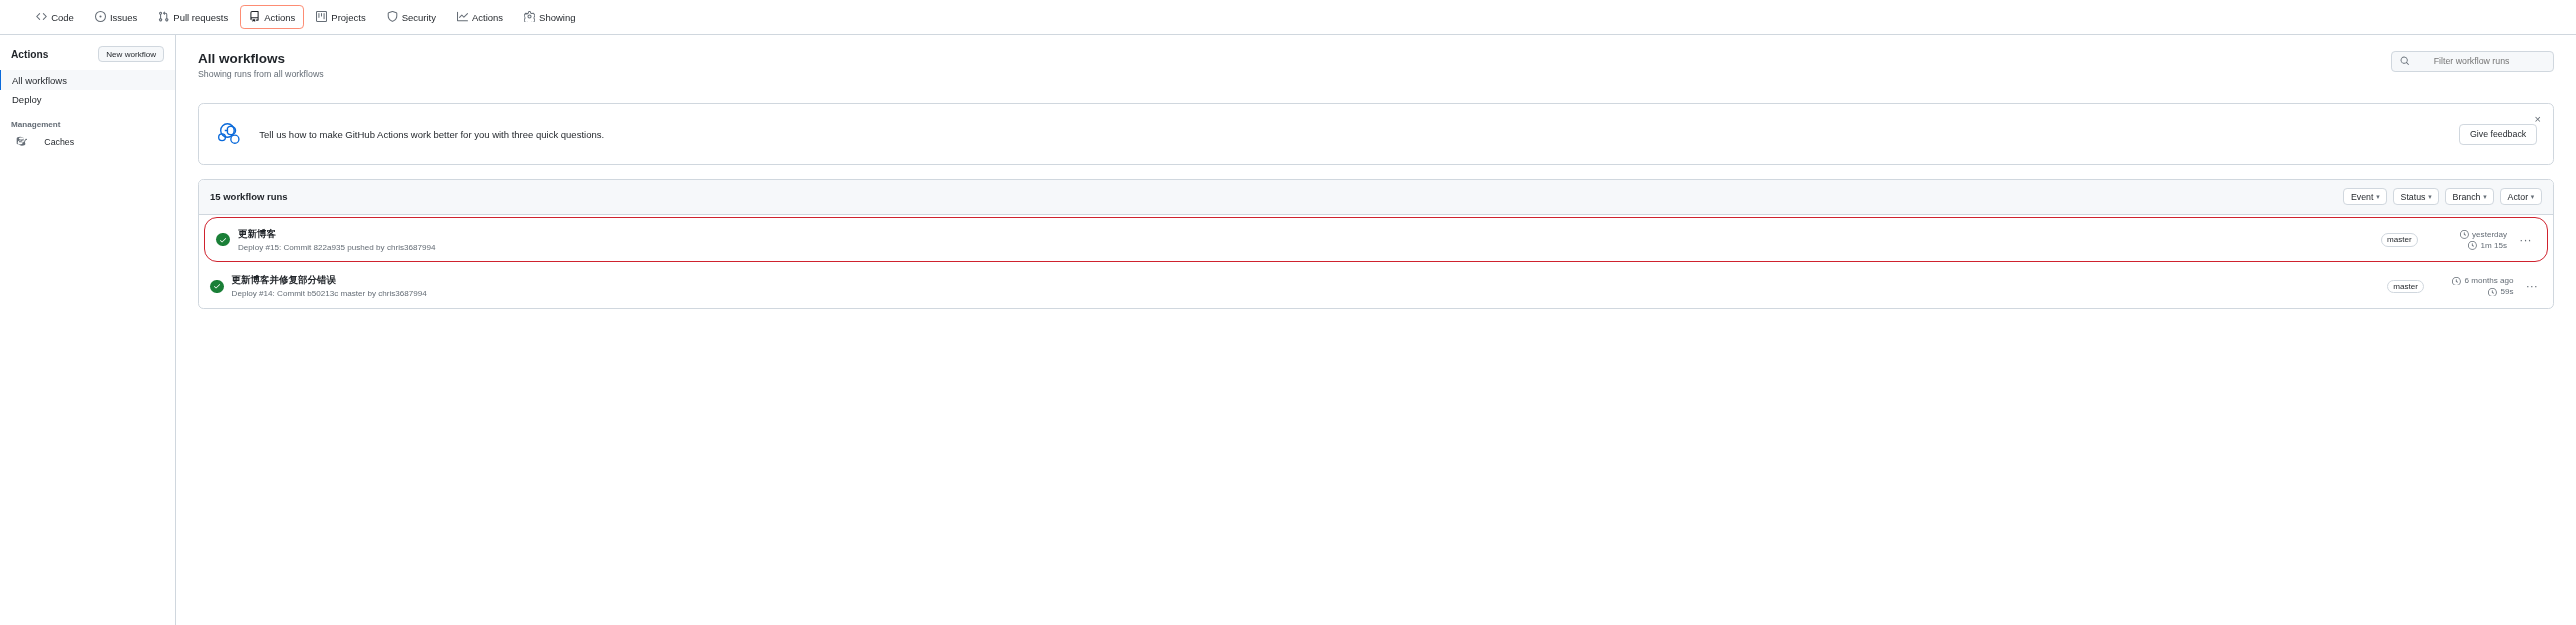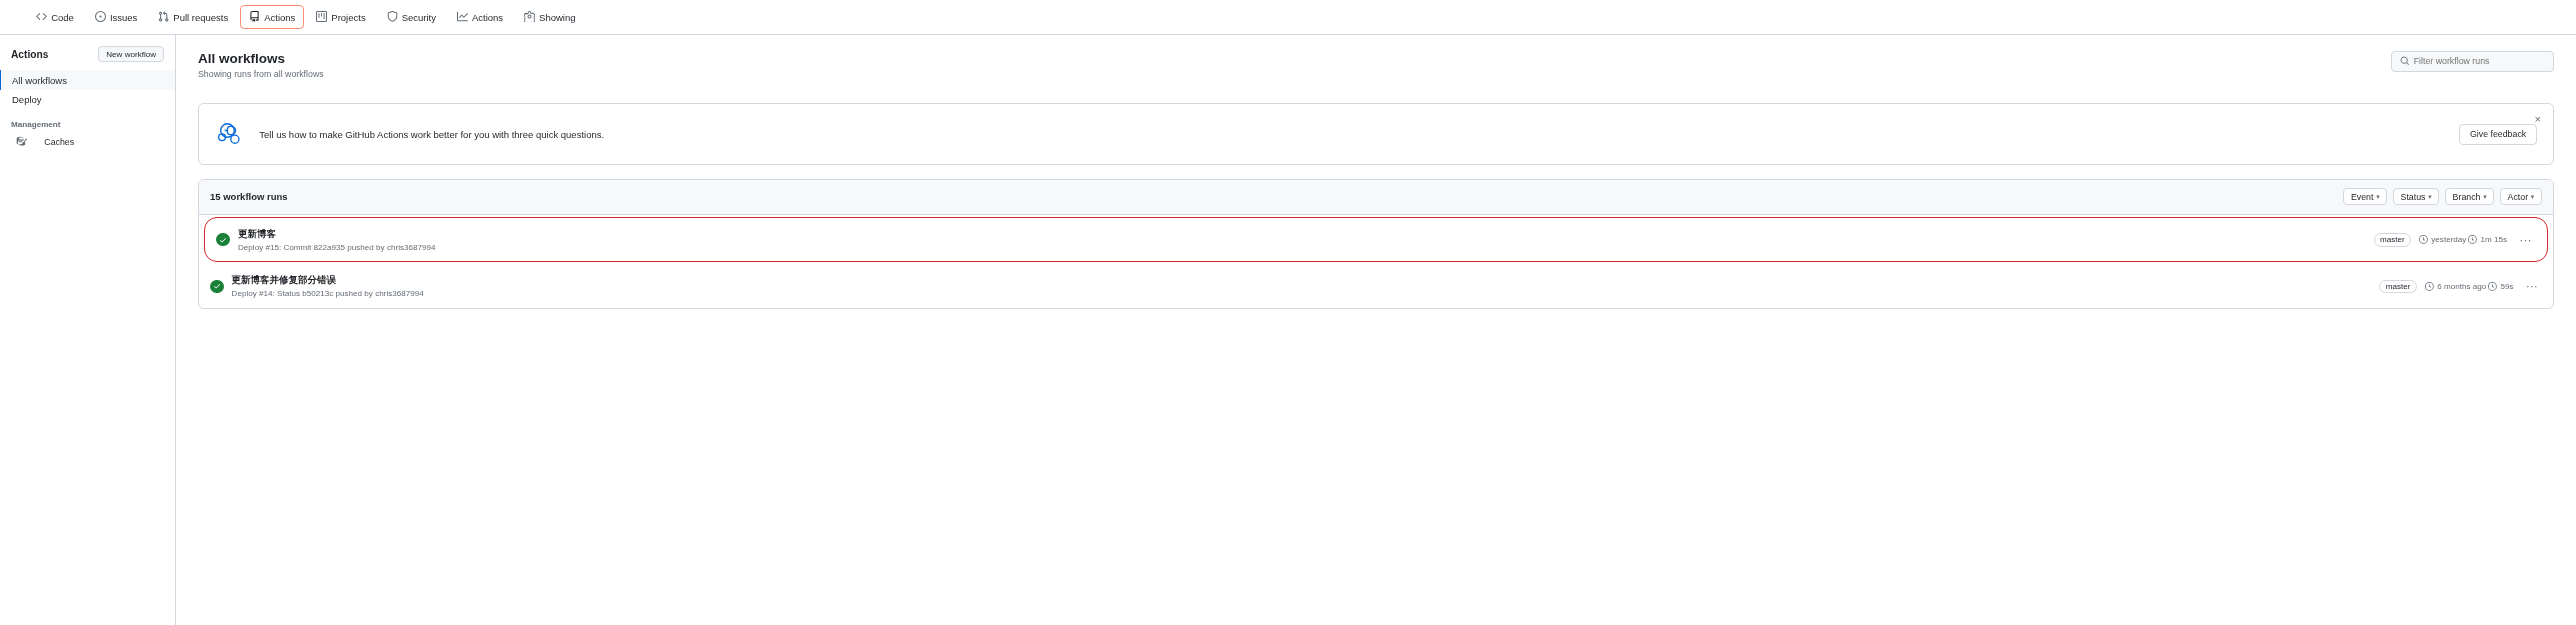--- a/index.html
+++ b/index.html
@@ -136,20 +136,21 @@
       background: #f6f8fa;
       width: 163px;
     }
     .search-box input {
       border: none;
       background: transparent;
       outline: none;
       font-size: 8.8px;
       color: #656d76;
       width: 100%;
+      margin-left: 20px;
     }
     .search-icon { color: #656d76; font-size: 8.8px; }
 
     
     .feedback-banner {
       border: 0.7px solid #d0d7de;
       border-radius: 5.4px;
       padding: 13.5px 16.3px;
       display: flex;
       align-items: center;
@@ -271,21 +272,21 @@
       padding: 1.4px 5.4px;
       border: 0.7px solid #d0d7de;
       border-radius: 13.5px;
       font-size: 8.1px;
       color: #1f2328;
       background: #fff;
     }
 
     .run-time {
       display: flex;
-      flex-direction: row;
+      flex-direction: column;
       align-items: flex-end;
       gap: 2px;
       min-width: 81px;
     }
     .run-time-item {
       display: flex;
       align-items: center;
       gap: 3.4px;
       font-size: 8.1px;
       color: #656d76;
@@ -483,21 +484,21 @@
       </div>
 
       <div class="run-row">
         <div class="run-status-icon">
           <svg width="8.1" height="8.1" viewBox="0 0 16 16" fill="white">
               <path fill-rule="evenodd" d="M13.78 4.22a.75.75 0 010 1.06l-7.25 7.25a.75.75 0 01-1.06 0L2.22 9.28a.75.75 0 011.06-1.06L6 10.94l6.72-6.72a.75.75 0 011.06 0z"></path>
             </svg>
         </div>
         <div class="run-info">
           <div class="run-title">更新博客并修复部分错误</div>
-          <div class="run-meta">Deploy #14: Status b50213c pushed by chris3687994</div>
+          <div class="run-meta">Deploy #14: Commit b50213c master by chris3687994</div>
         </div>
         <span class="branch-badge">master</span>
         <div class="run-time">
           <div class="run-time-item">
             <svg width="8.8" height="8.8" viewBox="0 0 16 16" fill="#656d76">
                 <path fill-rule="evenodd" d="M1.5 8a6.5 6.5 0 1113 0 6.5 6.5 0 01-13 0zM8 0a8 8 0 100 16A8 8 0 008 0zm.5 4.75a.75.75 0 00-1.5 0v3.5a.75.75 0 00.471.696l2.5 1a.75.75 0 00.557-1.392L8.5 7.742V4.75z"></path>
               </svg>
             <span>6 months ago</span>
           </div>
           <div class="run-time-item">

